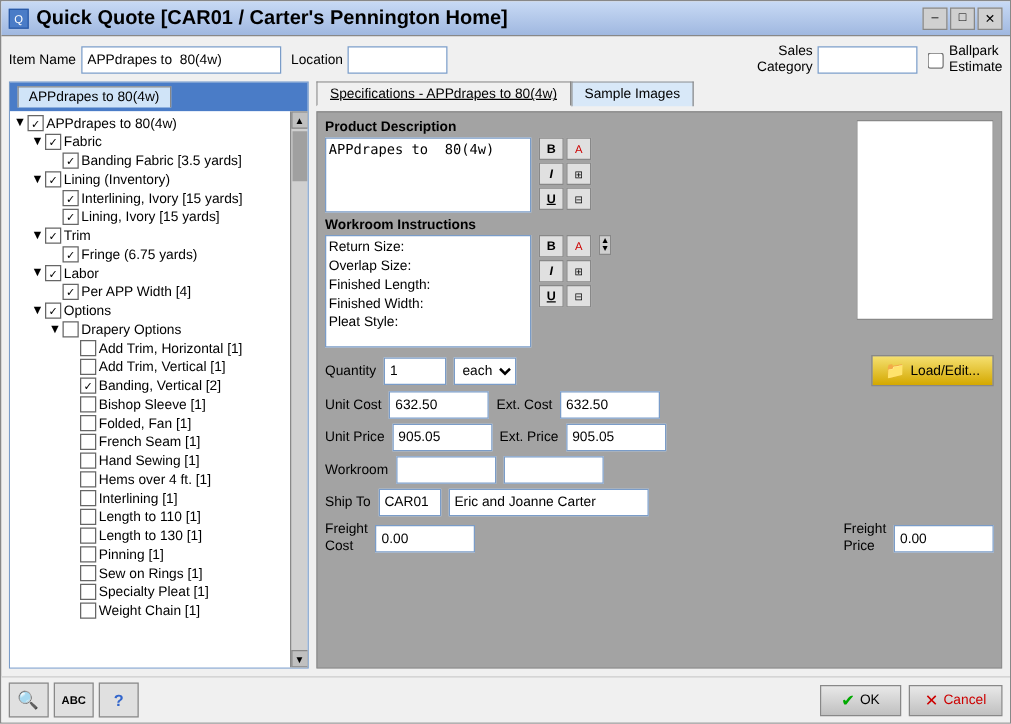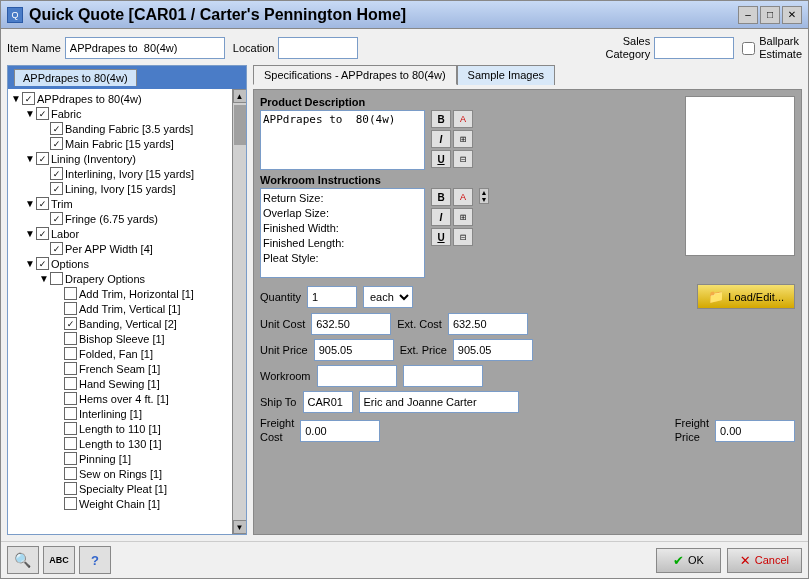--- a/index.html
+++ b/index.html
@@ -152,20 +152,21 @@
       border: 1px solid #888;
       background: #d8e8f8;
       cursor: pointer;
       font-size: 11px;
       border-bottom: none;
     }
     .spec-tab.active {
       background: #f0f0f0;
       border-bottom: 1px solid #f0f0f0;
       z-index: 1;
+      text-decoration: underline;
     }
 
     .spec-content {
       flex: 1;
       border: 1px solid #888;
       background: #a3a3a3;
       padding: 6px;
       display: flex;
       flex-direction: column;
       gap: 6px;
@@ -387,26 +388,20 @@
                 <span class="indent" style="width: 14px;"></span>
                 <span class="tree-expand">▼</span>
                 <div class="checkbox checked"></div>
                 <span class="tree-text">Fabric</span>
               </div>
               <div class="tree-item">
                 <span class="indent" style="width: 28px;"></span>
                 <span class="tree-expand"></span>
                 <div class="checkbox checked"></div>
                 <span class="tree-text">Banding Fabric [3.5 yards]</span>
-              </div>
-              <div class="tree-item">
-                <span class="indent" style="width: 28px;"></span>
-                <span class="tree-expand"></span>
-                <div class="checkbox checked"></div>
-                <span class="tree-text">Main Fabric [15 yards]</span>
               </div>
               <div class="tree-item">
                 <span class="indent" style="width: 14px;"></span>
                 <span class="tree-expand">▼</span>
                 <div class="checkbox checked"></div>
                 <span class="tree-text">Lining (Inventory)</span>
               </div>
               <div class="tree-item">
                 <span class="indent" style="width: 28px;"></span>
                 <span class="tree-expand"></span>
@@ -585,22 +580,22 @@
                   </div>
                 </div>
               </div>
 
               <div class="workroom-section">
                 <div class="spec-section-label">Workroom Instructions</div>
                 <div class="prod-desc-row">
                   <div class="workroom-scroll" id="workroom-lines">
                       <div class="workroom-line">Return Size:</div>
                       <div class="workroom-line">Overlap Size:</div>
+                      <div class="workroom-line">Finished Length:</div>
                       <div class="workroom-line">Finished Width:</div>
-                      <div class="workroom-line">Finished Length:</div>
                       <div class="workroom-line">Pleat Style:</div>
                     </div>
                   <div class="format-buttons">
                     <div class="format-row">
                       <div class="fmt-btn">B</div>
                       <div class="fmt-btn-img" style="color:#cc0000">A</div>
                     </div>
                     <div class="format-row">
                       <div class="fmt-btn" style="font-style:italic">I</div>
                       <div class="fmt-btn-img" style="font-size:8px">⊞</div>

